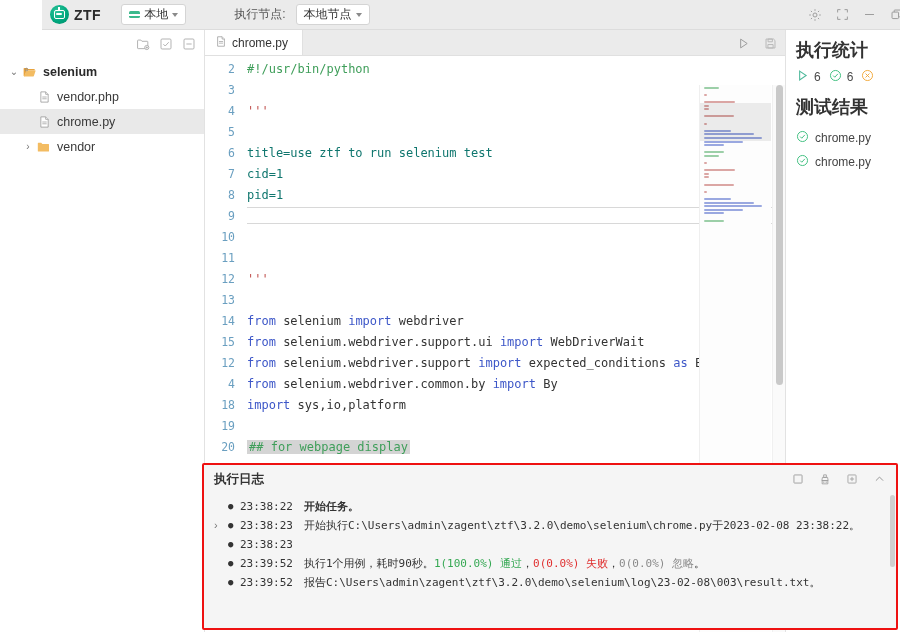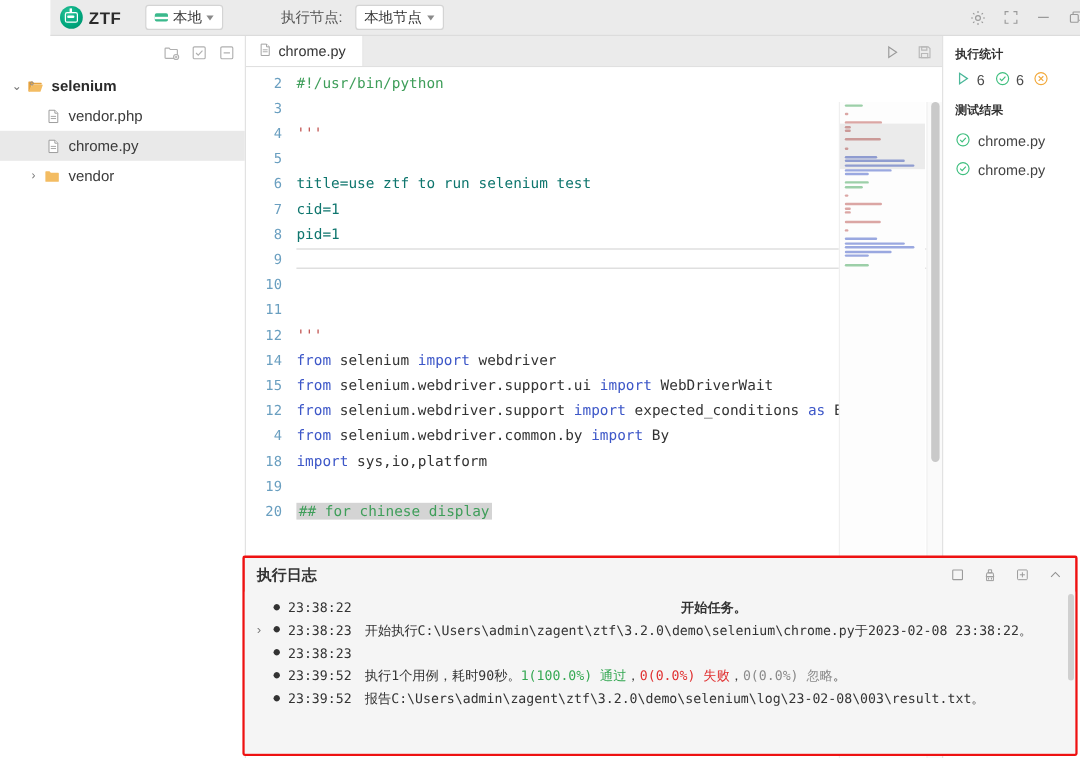--- a/index.html
+++ b/index.html
@@ -113,21 +113,21 @@
     position: absolute; top: 29px; right: 14px; width: 72px; bottom: 0;
     background: #fdfdfd; border-left: 1px solid #efefef; overflow: hidden;
   }
   .mm-view { position: absolute; top: 18px; left: 0; right: 0; height: 38px; background: rgba(0,0,0,0.07); }
   .mm-line { height: 2px; margin: 1.6px 4px; border-radius: 1px; }
   .vscroll { position: absolute; top: 29px; right: 0; width: 13px; bottom: 0; background: #fafafa; border-left: 1px solid #f0f0f0; }
   .vthumb { position: absolute; left: 3px; width: 7px; top: 0; height: 300px; background: #c9c9c9; border-radius: 4px; }
 
   
   #rightpanel { width: 115px; background: #fff; border-left: 1px solid #e2e2e2; padding: 8px 0 0 10px; }
-  .rp-title { font-weight: bold; font-size: 10px; color: #333; margin-bottom: 7px; }
+  .rp-title { font-weight: bold; font-size: 18px; color: #333; margin-bottom: 7px; }
   .rp-stats { display: flex; align-items: center; gap: 5px; margin-bottom: 10px; }
   .rp-stats .num { font-size: 12px; color: #4a4a4a; margin-right: 3px; }
   .rp-item { display: flex; align-items: center; gap: 6px; height: 24px; font-size: 12px; color: #444; cursor: pointer; }
 
   
   #logpanel {
     position: absolute; left: 202px; top: 463px; width: 696px; height: 167px;
     background: #f5f5f5; border: 2px solid #ee1111; border-radius: 2px;
     display: flex; flex-direction: column;
   }
@@ -135,21 +135,21 @@
   .log-head .t { font-weight: bold; font-size: 12.5px; color: #333; }
   .log-head .sp { flex: 1; }
   .log-head .icos { display: flex; align-items: center; gap: 15px; color: #9b9b9b; }
   .log-head .icos span { cursor: pointer; display: inline-flex; }
   .log-body { flex: 1; background: #f5f5f5; padding: 6px 10px 0 10px; overflow: hidden; position: relative; font-family: "DejaVu Sans Mono", monospace; font-size: 11px; }
   .log-row { display: flex; align-items: flex-start; margin-bottom: 4px; line-height: 15px; }
   .log-exp { width: 14px; color: #777; font-family: "Liberation Sans", sans-serif; font-size: 11px; flex-shrink: 0; }
   .log-dot { width: 12px; flex-shrink: 0; color: #333; font-size: 9px; line-height: 15px; }
   .log-time { width: 64px; flex-shrink: 0; color: #333; }
   .log-msg { flex: 1; color: #333; white-space: pre-wrap; word-break: break-all; }
-  .log-msg.bold { font-weight: bold; text-align: center; }
+  .log-msg.bold { font-weight: bold; }
   .log-scroll { position: absolute; right: 1px; top: 2px; width: 5px; height: 72px; background: #d0d0d0; border-radius: 3px; }
   .g { color: #35a853; }
   .r { color: #e03030; }
   .gr { color: #8a8a8a; }
 </style>
 </head>
 <body>
 
 <div id="app">
 
@@ -348,20 +348,24 @@
             </div>
             <div class="cline">
               <div class="gutter">11</div>
               <div class="ctext"></div>
             </div>
             <div class="cline">
               <div class="gutter">12</div>
               <div class="ctext"><span class="k-str">'''</span></div>
             </div>
             <div class="cline">
+              <div class="gutter">13</div>
+              <div class="ctext"></div>
+            </div>
+            <div class="cline">
               <div class="gutter">14</div>
               <div class="ctext"><span class="k-kw">from </span><span class="k-plain">selenium </span><span class="k-kw">import </span><span class="k-plain">webdriver</span></div>
             </div>
             <div class="cline">
               <div class="gutter">15</div>
               <div class="ctext"><span class="k-kw">from </span><span class="k-plain">selenium.webdriver.support.ui </span><span class="k-kw">import </span><span class="k-plain">WebDriverWait</span></div>
             </div>
             <div class="cline">
               <div class="gutter">12</div>
               <div class="ctext"><span class="k-kw">from </span><span class="k-plain">selenium.webdriver.support </span><span class="k-kw">import </span><span class="k-plain">expected_conditions </span><span class="k-kw">as </span><span class="k-plain">EC</span></div>
@@ -373,21 +377,21 @@
             <div class="cline">
               <div class="gutter">18</div>
               <div class="ctext"><span class="k-kw">import </span><span class="k-plain">sys,io,platform</span></div>
             </div>
             <div class="cline">
               <div class="gutter">19</div>
               <div class="ctext"></div>
             </div>
             <div class="cline">
               <div class="gutter">20</div>
-              <div class="ctext"><span class="k-com line20-hl">## for chinese display</span></div>
+              <div class="ctext"><span class="k-com line20-hl">## for webpage display</span></div>
             </div>
           </div>
 
         <div class="minimap">
           <div class="mm-view"></div>
           <div id="mm-lines">
               <div class="mm-line" style="width: 15.3px; background: rgb(156, 207, 168);"></div>
               <div class="mm-line" style="width: 0px; background: transparent;"></div>
               <div class="mm-line" style="width: 2.7px; background: rgb(219, 166, 164);"></div>
               <div class="mm-line" style="width: 0px; background: transparent;"></div>

